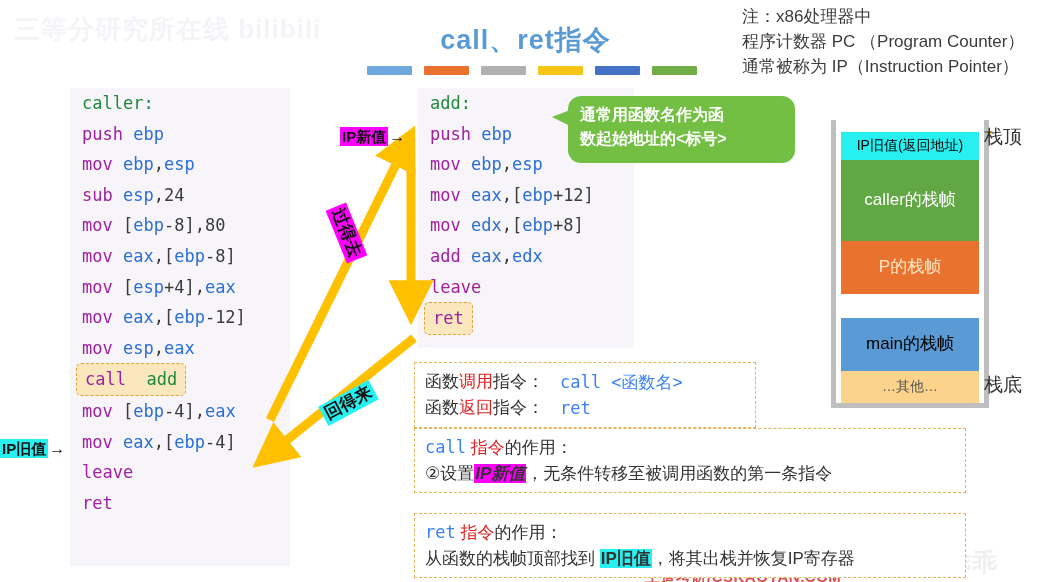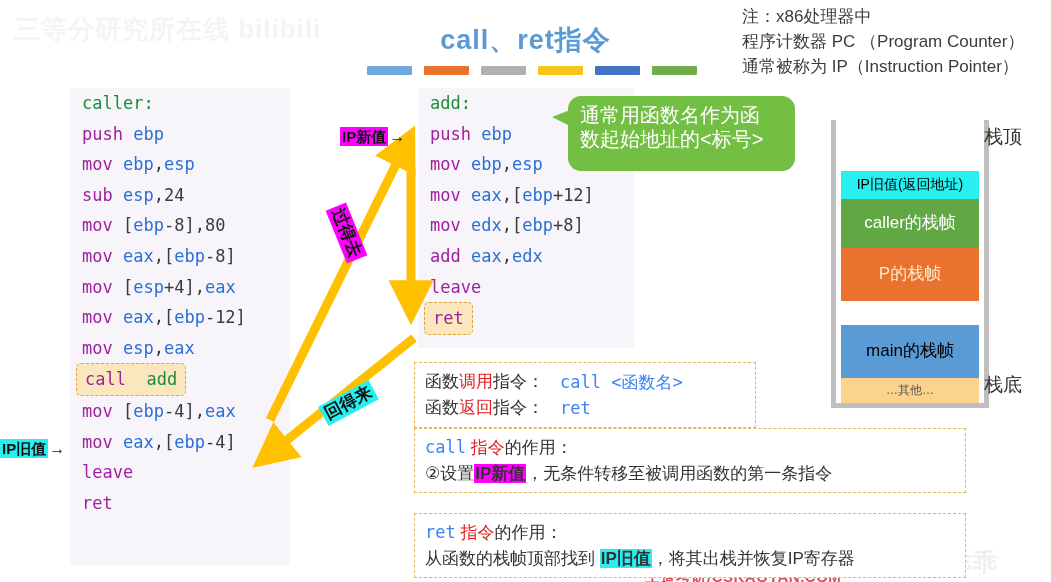--- a/index.html
+++ b/index.html
@@ -56,21 +56,21 @@
     display:inline-block;background:#fbe7bd;border:1px dashed #e0a23c;
     border-radius:5px;padding:0 8px;margin-left:-6px;
   }
   #code-caller .hl-wrap{padding-left:12px;}
   #code-add .hl-wrap{padding-left:12px;}
 
   
   #callout{
     left:568px;top:96px;width:205px;
     background:#73bf44;color:#ffffff;border-radius:13px;
-    padding:7px 10px 20px 12px;font-size:20px;line-height:24px;
+    padding:7px 10px 12px 12px;font-size:16px;line-height:24px;font-weight:bold;
   }
   #callout::after{
     content:"";position:absolute;left:-16px;top:14px;
     border-top:7px solid transparent;border-bottom:9px solid transparent;
     border-right:18px solid #73bf44;
   }
 
   
   #arrows{left:0;top:0;width:1051px;height:582px;pointer-events:none;}
 
@@ -109,21 +109,21 @@
   .dbox{
     border:1px dashed #e3b45a;background:#ffffff;
     font-size:17px;color:#333;line-height:26px;
   }
   #box-instr{left:414px;top:362px;width:320px;padding:6px 10px;}
   #box-call{left:414px;top:428px;width:530px;padding:5px 10px;}
   #box-ret{left:414px;top:513px;width:530px;padding:5px 10px;}
   .red{color:#e02020;}
   .mono-red{font-family:"DejaVu Sans Mono","Liberation Mono",monospace;color:#3b82f6;}
   .hi-cy{background:#29f0f0;padding:0 1px;font-weight:bold;}
-  .hi-mg{background:#ff00ff;padding:0 1px;font-weight:bold;}
+  .hi-mg{background:#ff00ff;padding:0 1px;font-weight:bold;font-style:italic;}
   .row{display:flex;}
   .row .k{width:135px;}
 </style>
 </head>
 <body>
 
 <div class="abs" id="wm-top">
   <span>三等分研究所在线 bilibili</span>
 </div>
 <div class="abs" id="wm-csdn">CSDN @狗狗狗乖乖</div>
@@ -216,24 +216,24 @@
 <div class="abs taglbl" id="lbl-ipnew">
   <b class="mg"><span>IP</span><span>新值</span></b><span class="arw">→</span>
 </div>
 <div class="abs taglbl" id="lbl-ipold">
   <b class="cy"><span>IP</span><span>旧值</span></b><span class="arw">→</span>
 </div>
 
 <div class="abs" id="stack-outer">
   <div id="stack-cells">
       <div class="cell" style="background: rgb(41, 240, 240); color: rgb(0, 0, 0); height: 28px; font-size: 14px;">IP旧值(返回地址)</div>
-      <div class="cell" style="background: rgb(97, 167, 68); color: rgb(255, 255, 255); height: 49px; font-size: 17px;">caller的栈帧</div>
+      <div class="cell" style="background: rgb(97, 167, 68); color: rgb(255, 255, 255); height: 81px; font-size: 17px;">caller的栈帧</div>
       <div class="cell" style="background: rgb(232, 114, 46); color: rgb(255, 233, 200); height: 53px; font-size: 17px;">P的栈帧</div>
       <div class="cell" style="background: rgb(91, 155, 213); color: #000000; height: 53px; font-size: 17px; margin-top: 24px;">main的栈帧</div>
-      <div class="cell" style="background: rgb(251, 211, 138); color: rgb(85, 85, 85); height: 25px; font-size: 12px;">…其他…</div>
+      <div class="cell" style="background: rgb(251, 211, 138); color: rgb(85, 85, 85); height: 32px; font-size: 14px;">…其他…</div>
     </div>
 </div>
 <div class="abs" id="lbl-top">栈顶</div>
 <div class="abs" id="lbl-bottom">栈底</div>
 
 <div class="abs dbox" id="box-instr">
   <div class="row">
     <span class="k"><span>函数</span><span class="red">调用</span><span>指令：</span></span>
     <span class="mono-red">call &lt;函数名&gt;</span>
   </div>

